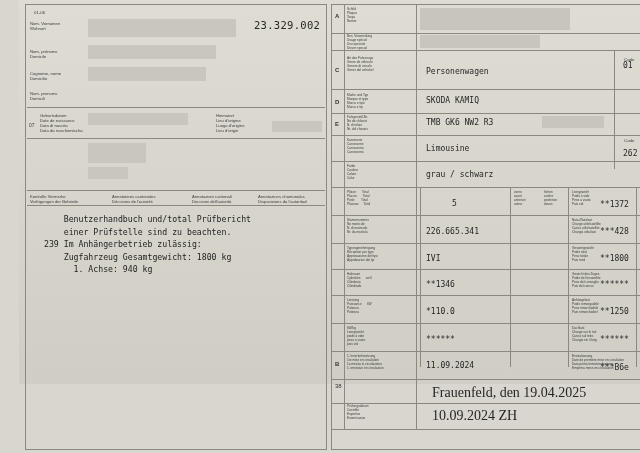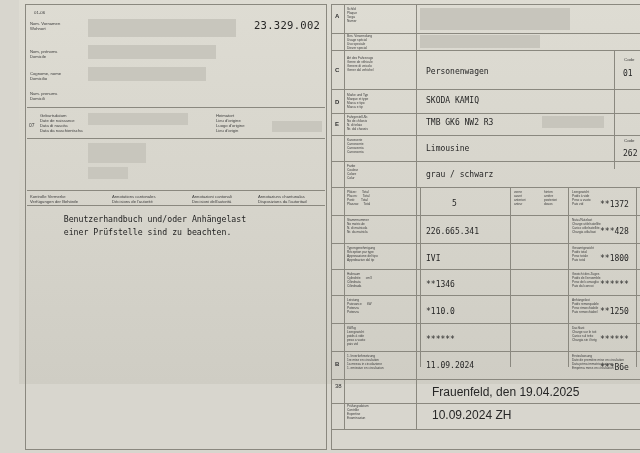--- a/index.html
+++ b/index.html
@@ -32,21 +32,21 @@
   
   #rightPanel{left:312px;top:4px;width:322px;height:444px;}
   .rcode{position:absolute;font-family:"Liberation Sans",sans-serif;font-size:6px;font-weight:bold;color:#333;}
   .rlabel{position:absolute;font-size:3.2px;line-height:3.9px;font-family:"Liberation Sans",sans-serif;color:#3c3c3c;}
   .rval{position:absolute;font-family:"DejaVu Sans Mono",monospace;font-size:8px;color:#262626;}
   .codebox{position:absolute;font-family:"Liberation Sans",sans-serif;font-size:4.4px;color:#3b3b3b;}
   .codeval{position:absolute;font-family:"DejaVu Sans Mono",monospace;font-size:8px;color:#262626;}
   .gline{position:absolute;background:#8a887f;height:1px;}
   .gvline{position:absolute;background:#8a887f;width:1px;}
   .smudge{position:absolute;background:#c7c5bc;}
-  .footer{position:absolute;font-family:Liberation Sans, sans-serif;font-size:12px;color:#262626;}
+  .footer{position:absolute;font-family:Liberation Serif, serif;font-size:14px;color:#262626;}
 </style>
 </head>
 <body>
 
 <div class="page">
 
   <div class="abs bx" id="leftPanel" style="border-color:#8a887f;">
     <div class="abs hdrline">01-06</div>
     <div class="abs bignum">23.329.002</div>
 
@@ -91,22 +91,25 @@
 Verfügungen der Behörde</div>
     <div class="leftlabel" style="left:86px;top:189px;white-space:pre;">Annotations cantonales
 Décisions de l'autorité</div>
     <div class="leftlabel" style="left:166px;top:189px;white-space:pre;">Annotazioni cantonali
 Decisioni dell'autorità</div>
     <div class="leftlabel" style="left:232px;top:189px;white-space:pre;">Annotaziuns chantunalas
 Disposiziuns da l'autoritad</div>
     <div class="sepline" style="left:1px;top:200px;width:298px;"></div>
 
     <div class="notes">
-      <div class="ln">    Benutzerhandbuch und/oder Anhängelast</div>
+      <div class="ln">    Benutzerhandbuch und/total Prüfbericht</div>
       <div class="ln">    einer Prüfstelle sind zu beachten.</div>
+      <div class="ln">239 Im Anhängerbetrieb zulässig:</div>
+      <div class="ln">    Zugfahrzeug Gesamtgewicht: 1800 kg</div>
+      <div class="ln">      1. Achse: 940 kg</div>
     </div>
   </div>
 
   <div class="abs bx" id="rightPanel" style="border-color:#8a887f;">
 
     <div class="gline" style="left:0;top:28px;width:322px;"></div>
     <div class="gline" style="left:0;top:45px;width:322px;"></div>
     <div class="gline" style="left:0;top:84px;width:322px;"></div>
     <div class="gline" style="left:0;top:108px;width:322px;"></div>
     <div class="gline" style="left:0;top:130px;width:322px;"></div>
@@ -143,21 +146,21 @@
 Diever special</div>
     <div class="smudge" style="left:88px;top:30px;width:120px;height:13px;"></div>
 
     <div class="rcode" style="left:3px;top:62px;">C</div>
     <div class="rlabel" style="left:15px;top:52px;white-space:pre;">Art des Fahrzeugs
 Genre de véhicule
 Genere di veicolo
 Gener dal vehichel</div>
     <div class="rval" style="left:94px;top:62px;">Personenwagen</div>
     <div class="codebox" style="left:292px;top:52px;">Code</div>
-    <div class="codeval" style="left:291px;top:64px;">01</div>
+    <div class="codeval" style="left:291px;top:56px;">01</div>
 
     <div class="rcode" style="left:3px;top:94px;">D</div>
     <div class="rlabel" style="left:15px;top:89px;white-space:pre;">Marke und Typ
 Marque et type
 Marca e tipo
 Marca e tip</div>
     <div class="rval" style="left:94px;top:91px;">SKODA KAMIQ</div>
 
     <div class="rcode" style="left:3px;top:116px;">E</div>
     <div class="rlabel" style="left:15px;top:111px;white-space:pre;">Fahrgestell-Nr.

